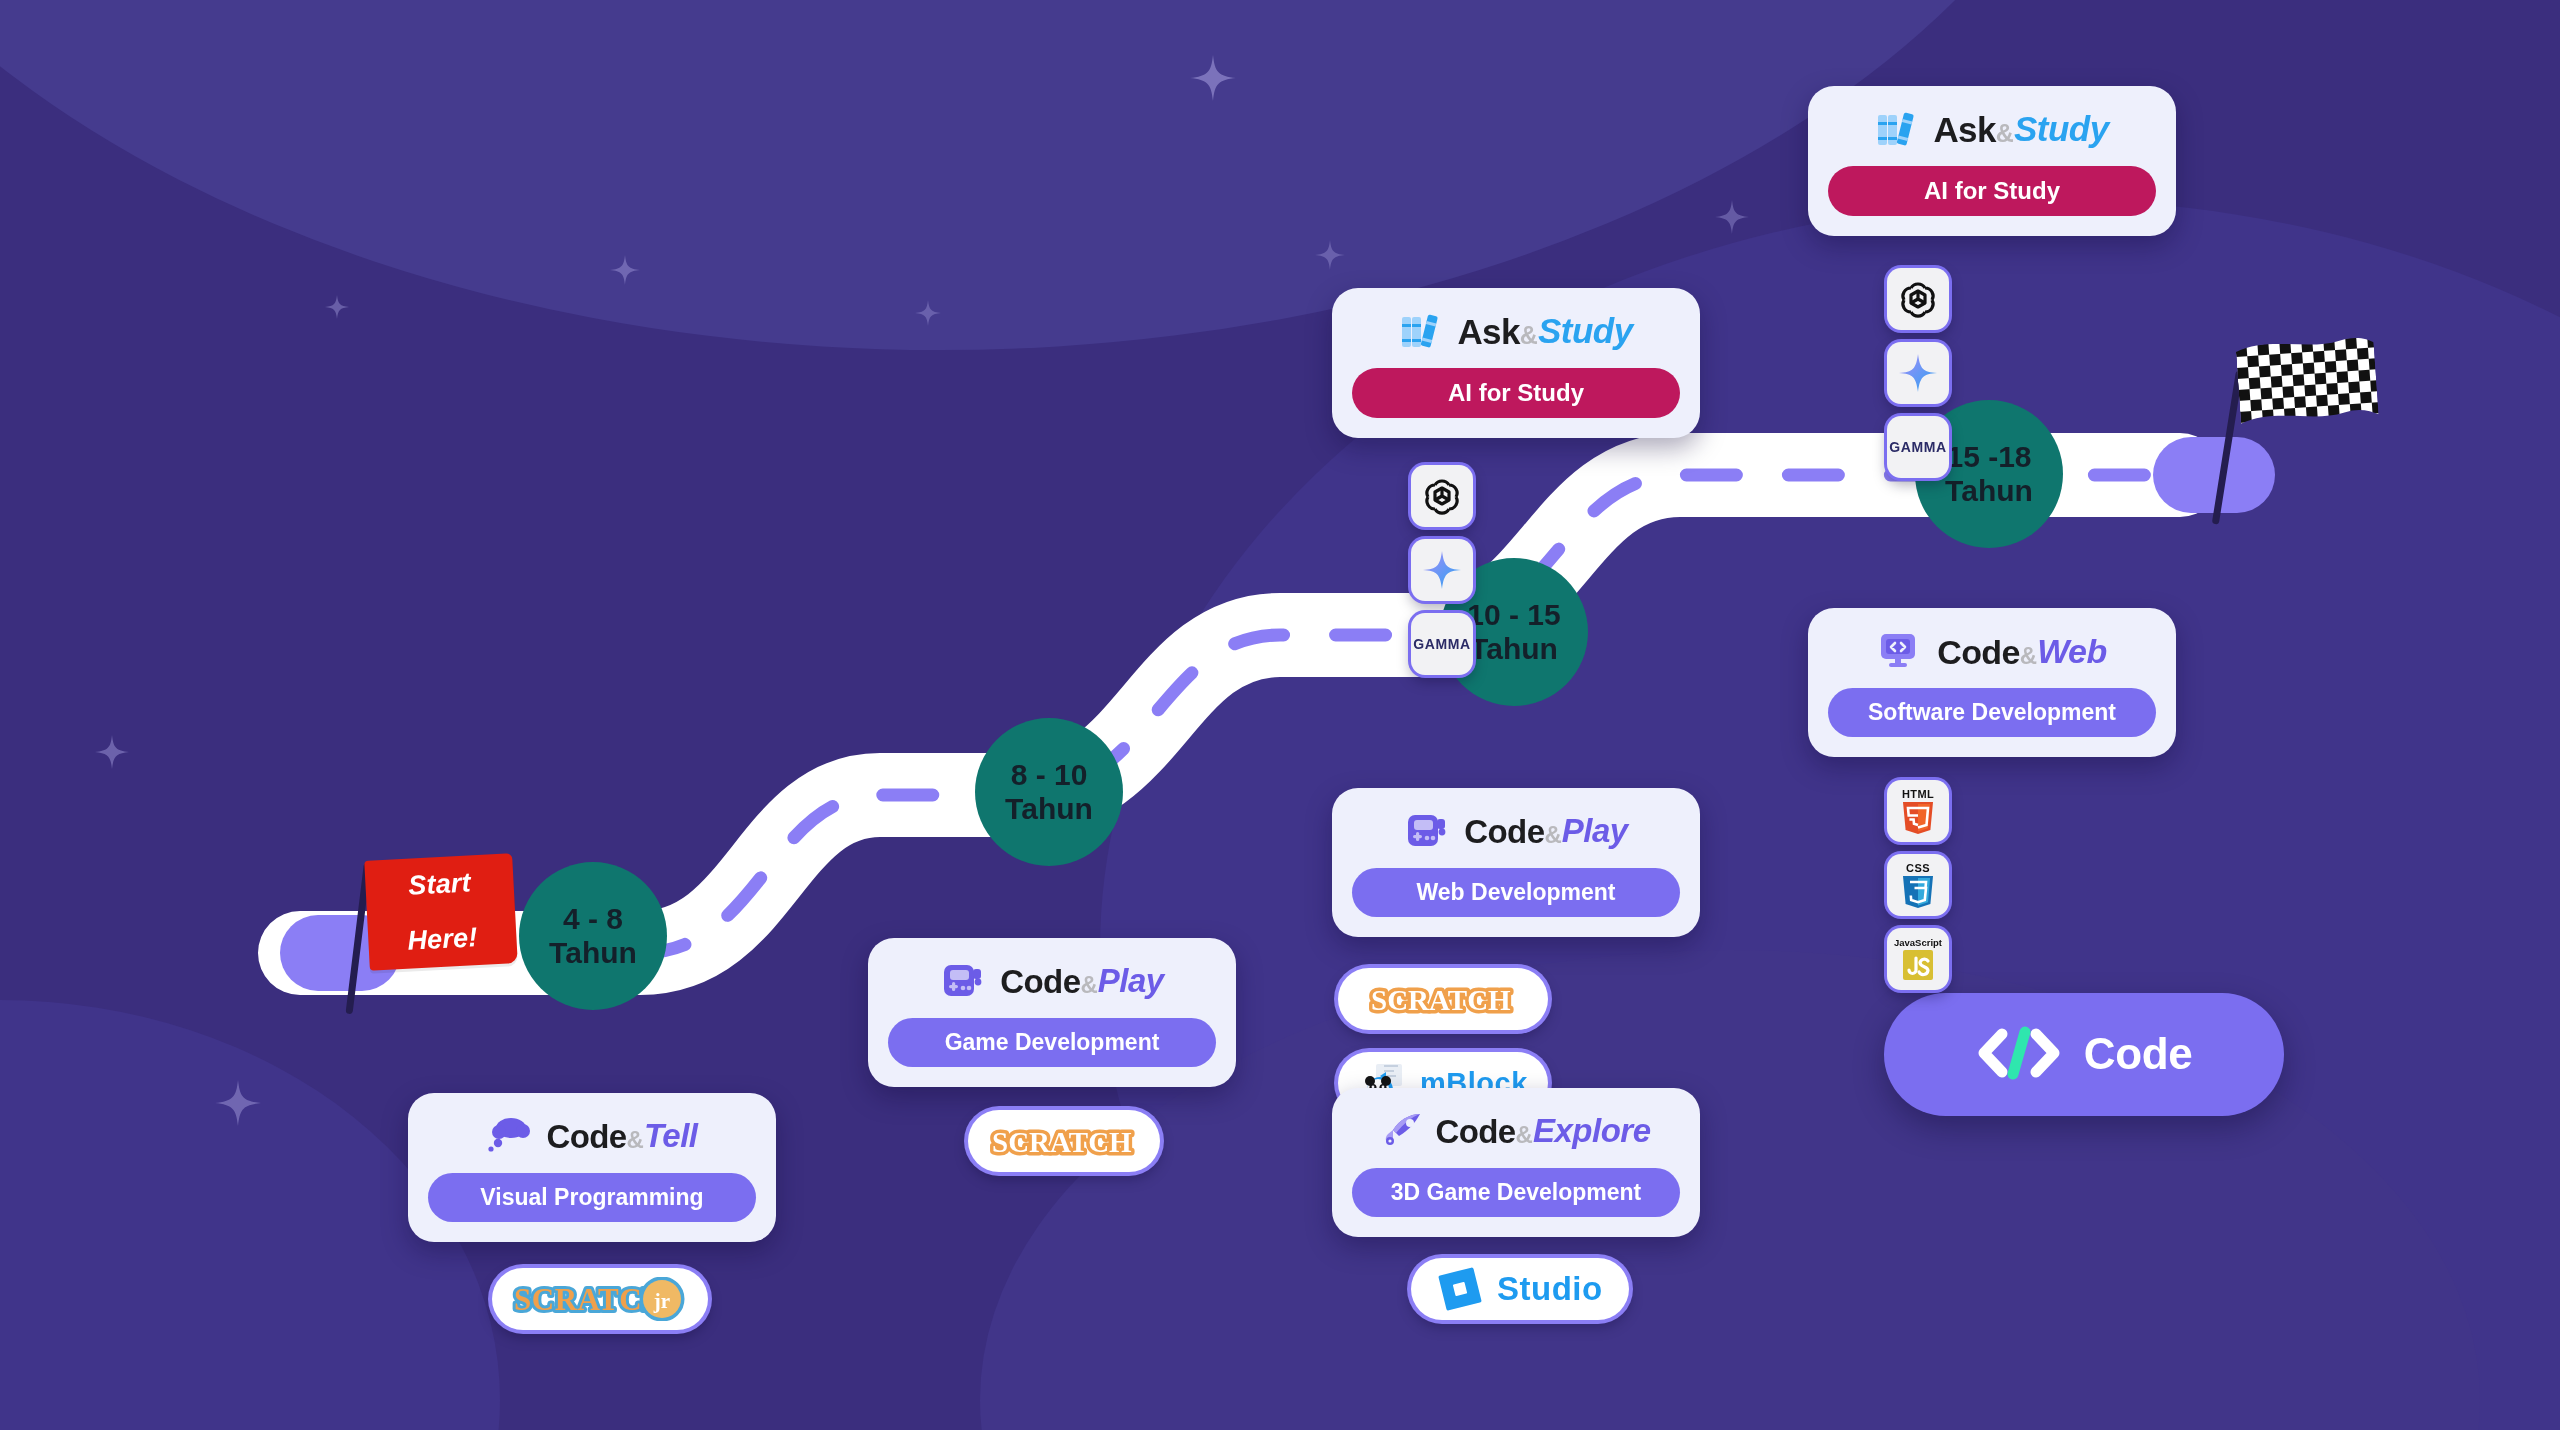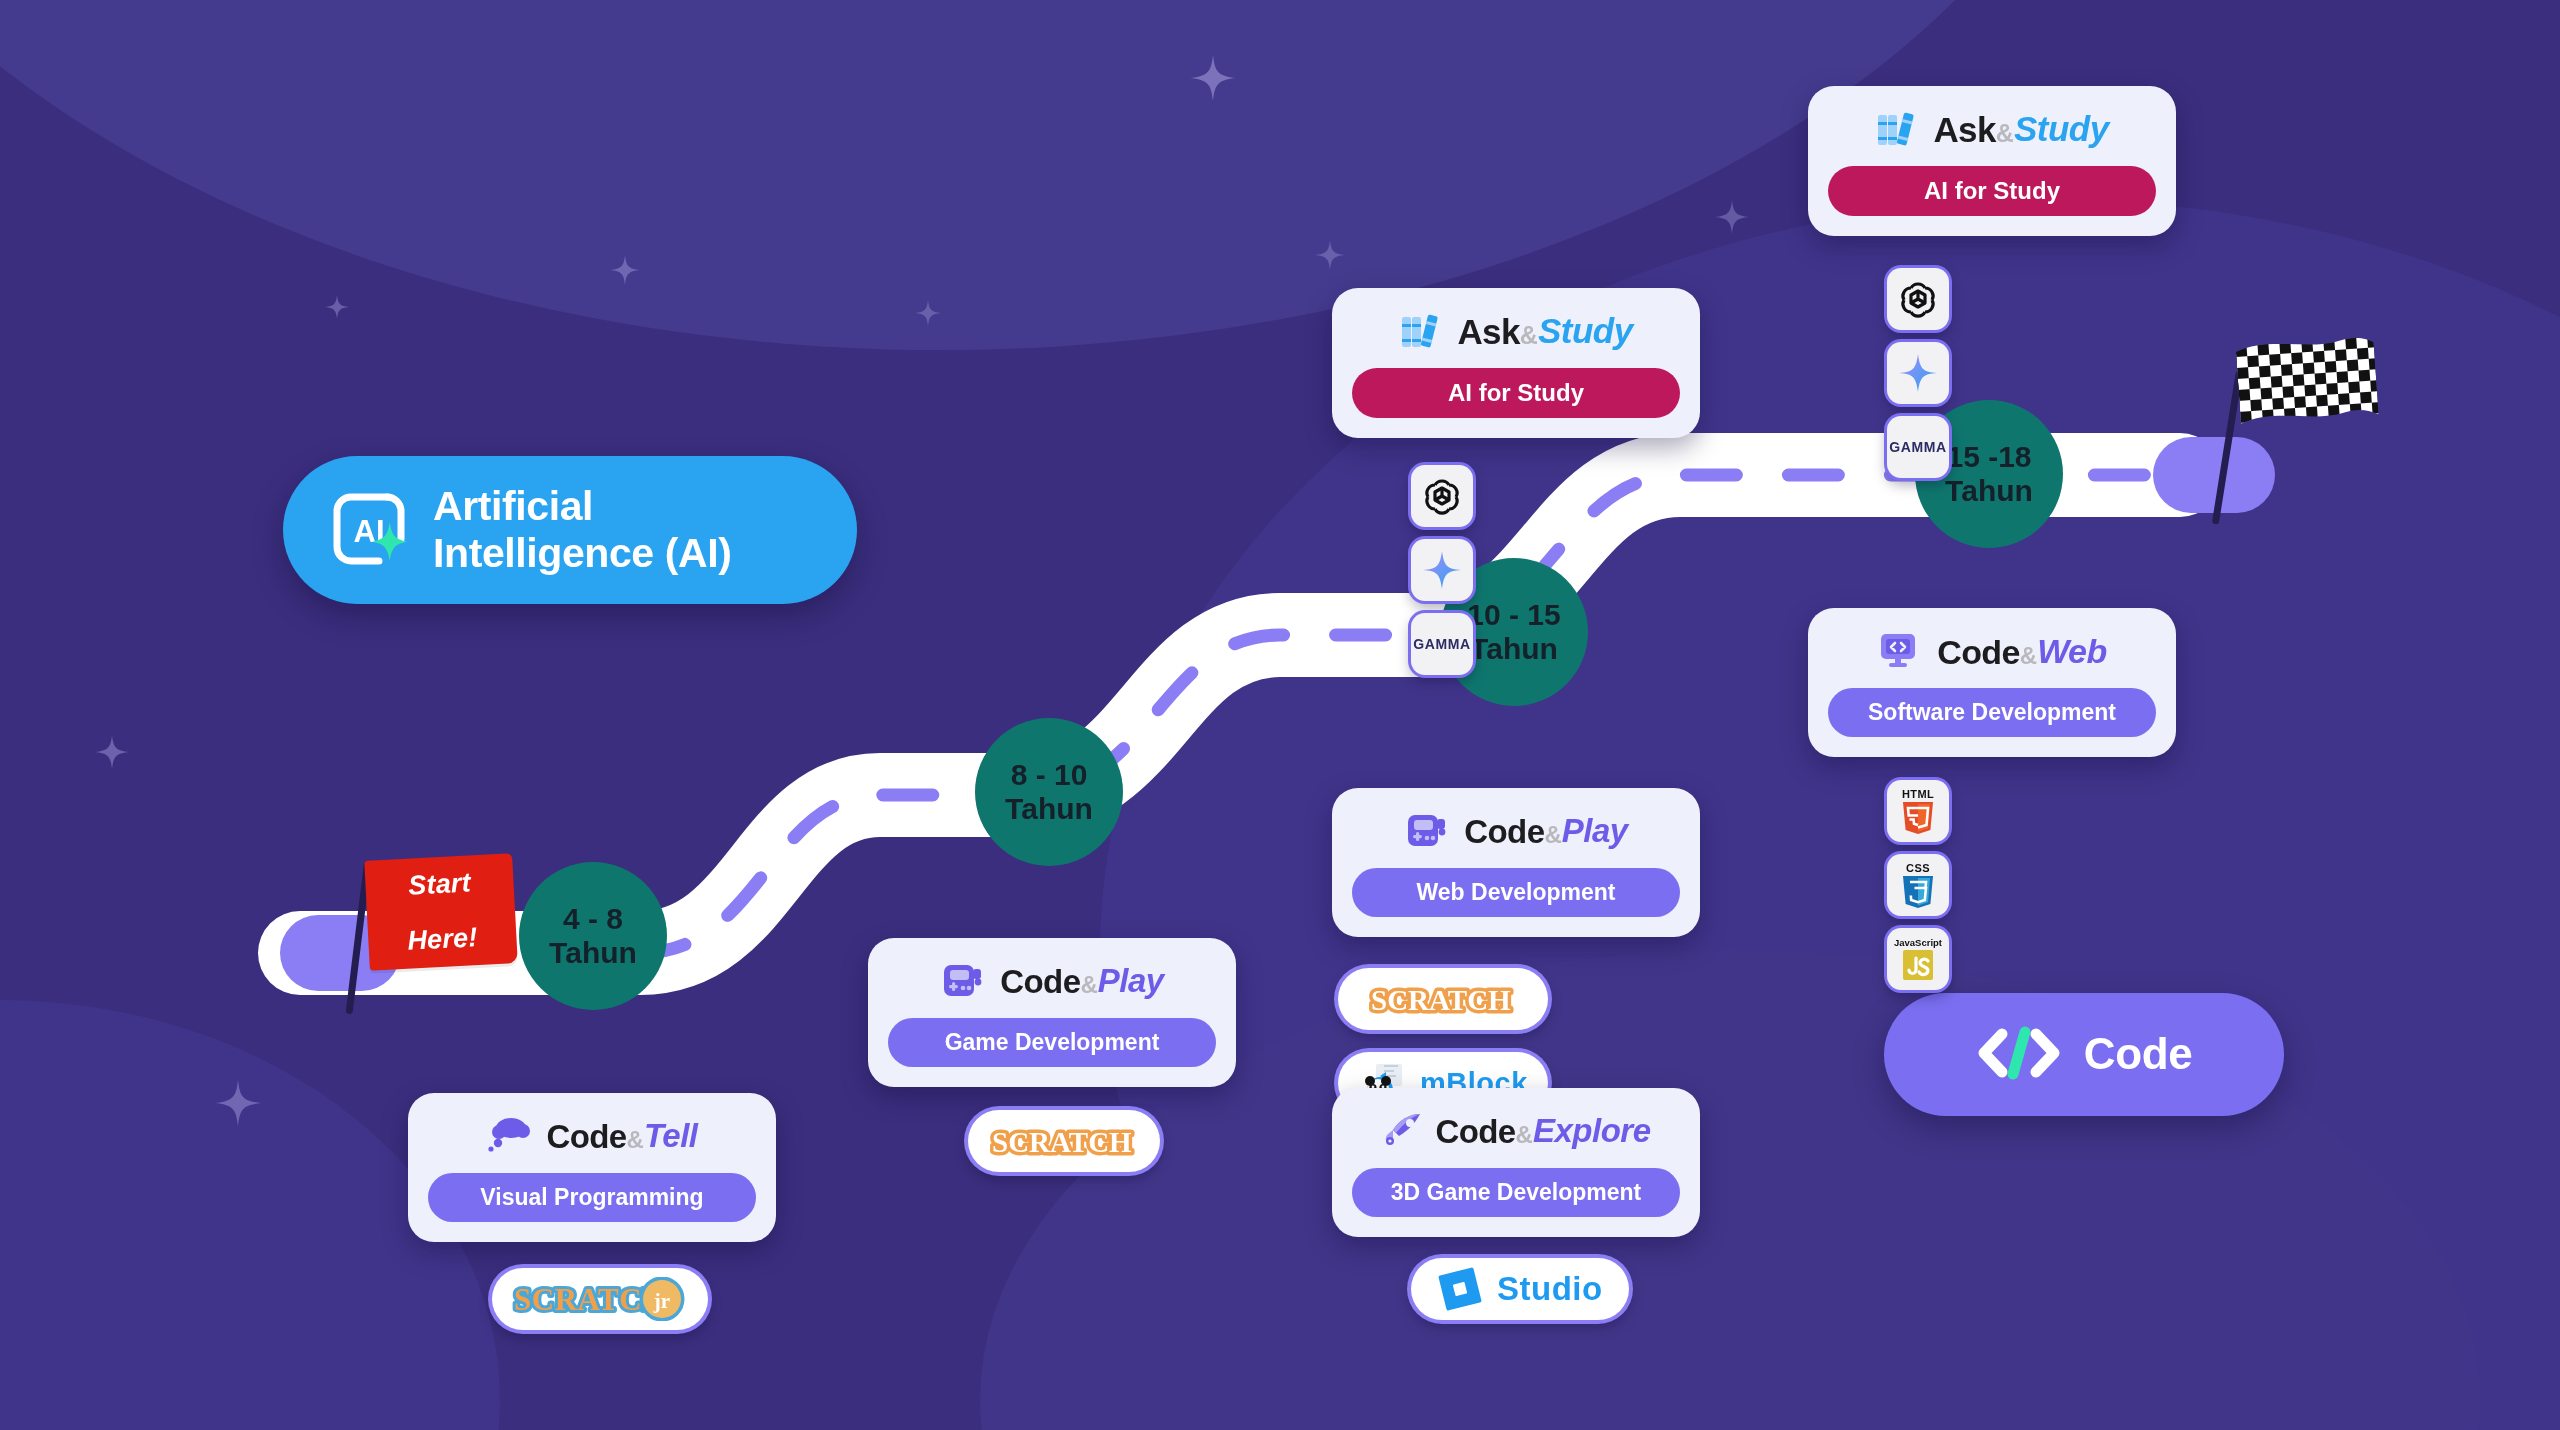--- a/index.html
+++ b/index.html
@@ -256,34 +256,20 @@
   <div class="age-node" style="left:1440px;top:558px;width:148px;height:148px;font-size:30px;">
     <span class="l1">10 - 15</span>
     <span class="l2">Tahun</span>
   </div>
 
   <div class="age-node" style="left:1915px;top:400px;width:148px;height:148px;font-size:30px;">
     <span class="l1">15 -18</span>
     <span class="l2">Tahun</span>
   </div>
 
-  <div class="bigpill ai" style="left:283px;top:456px;width:574px;height:148px;">
-    <span style="flex:0 0 auto;position:relative;width:82px;height:82px;">
-      <svg width="82" height="82" viewBox="0 0 82 82">
-        <path d="M58 8 H22 A14 14 0 0 0 8 22 V58 A14 14 0 0 0 22 72 H50" fill="none" stroke="#fff" stroke-width="7" stroke-linecap="round"></path>
-        <path d="M58 8 A14 14 0 0 1 72 22 V50" fill="none" stroke="#fff" stroke-width="7" stroke-linecap="round"></path>
-        <text x="40" y="53" font-family="Liberation Sans, sans-serif" font-size="31" font-weight="700" fill="#fff" text-anchor="middle">AI</text>
-        <path d="M60 40 C62.5 55 66 58.5 79 61 C66 63.5 62.5 67 60 82 C57.5 67 54 63.5 41 61 C54 58.5 57.5 55 60 40Z" fill="#2fe6ae" transform="translate(0,-9) scale(0.92) translate(6,6)"></path>
-      </svg>
-    </span>
-    <span class="txt">
-      <span>Artificial</span><br>
-      <span>Intelligence (AI)</span>
-    </span>
-  </div>
 
   <div class="bigpill code" style="left:1884px;top:993px;width:400px;height:123px;justify-content:center;">
     <span style="flex:0 0 auto;">
       <svg width="86" height="54" viewBox="0 0 86 54">
         <path d="M26 8 L8 27 L26 46" fill="none" stroke="#fff" stroke-width="11" stroke-linecap="round" stroke-linejoin="round"></path>
         <path d="M60 8 L78 27 L60 46" fill="none" stroke="#fff" stroke-width="11" stroke-linecap="round" stroke-linejoin="round"></path>
         <path d="M49 6 L37 48" fill="none" stroke="#2fe6ae" stroke-width="11" stroke-linecap="round"></path>
       </svg>
     </span>
     <span class="txt">Code</span>

